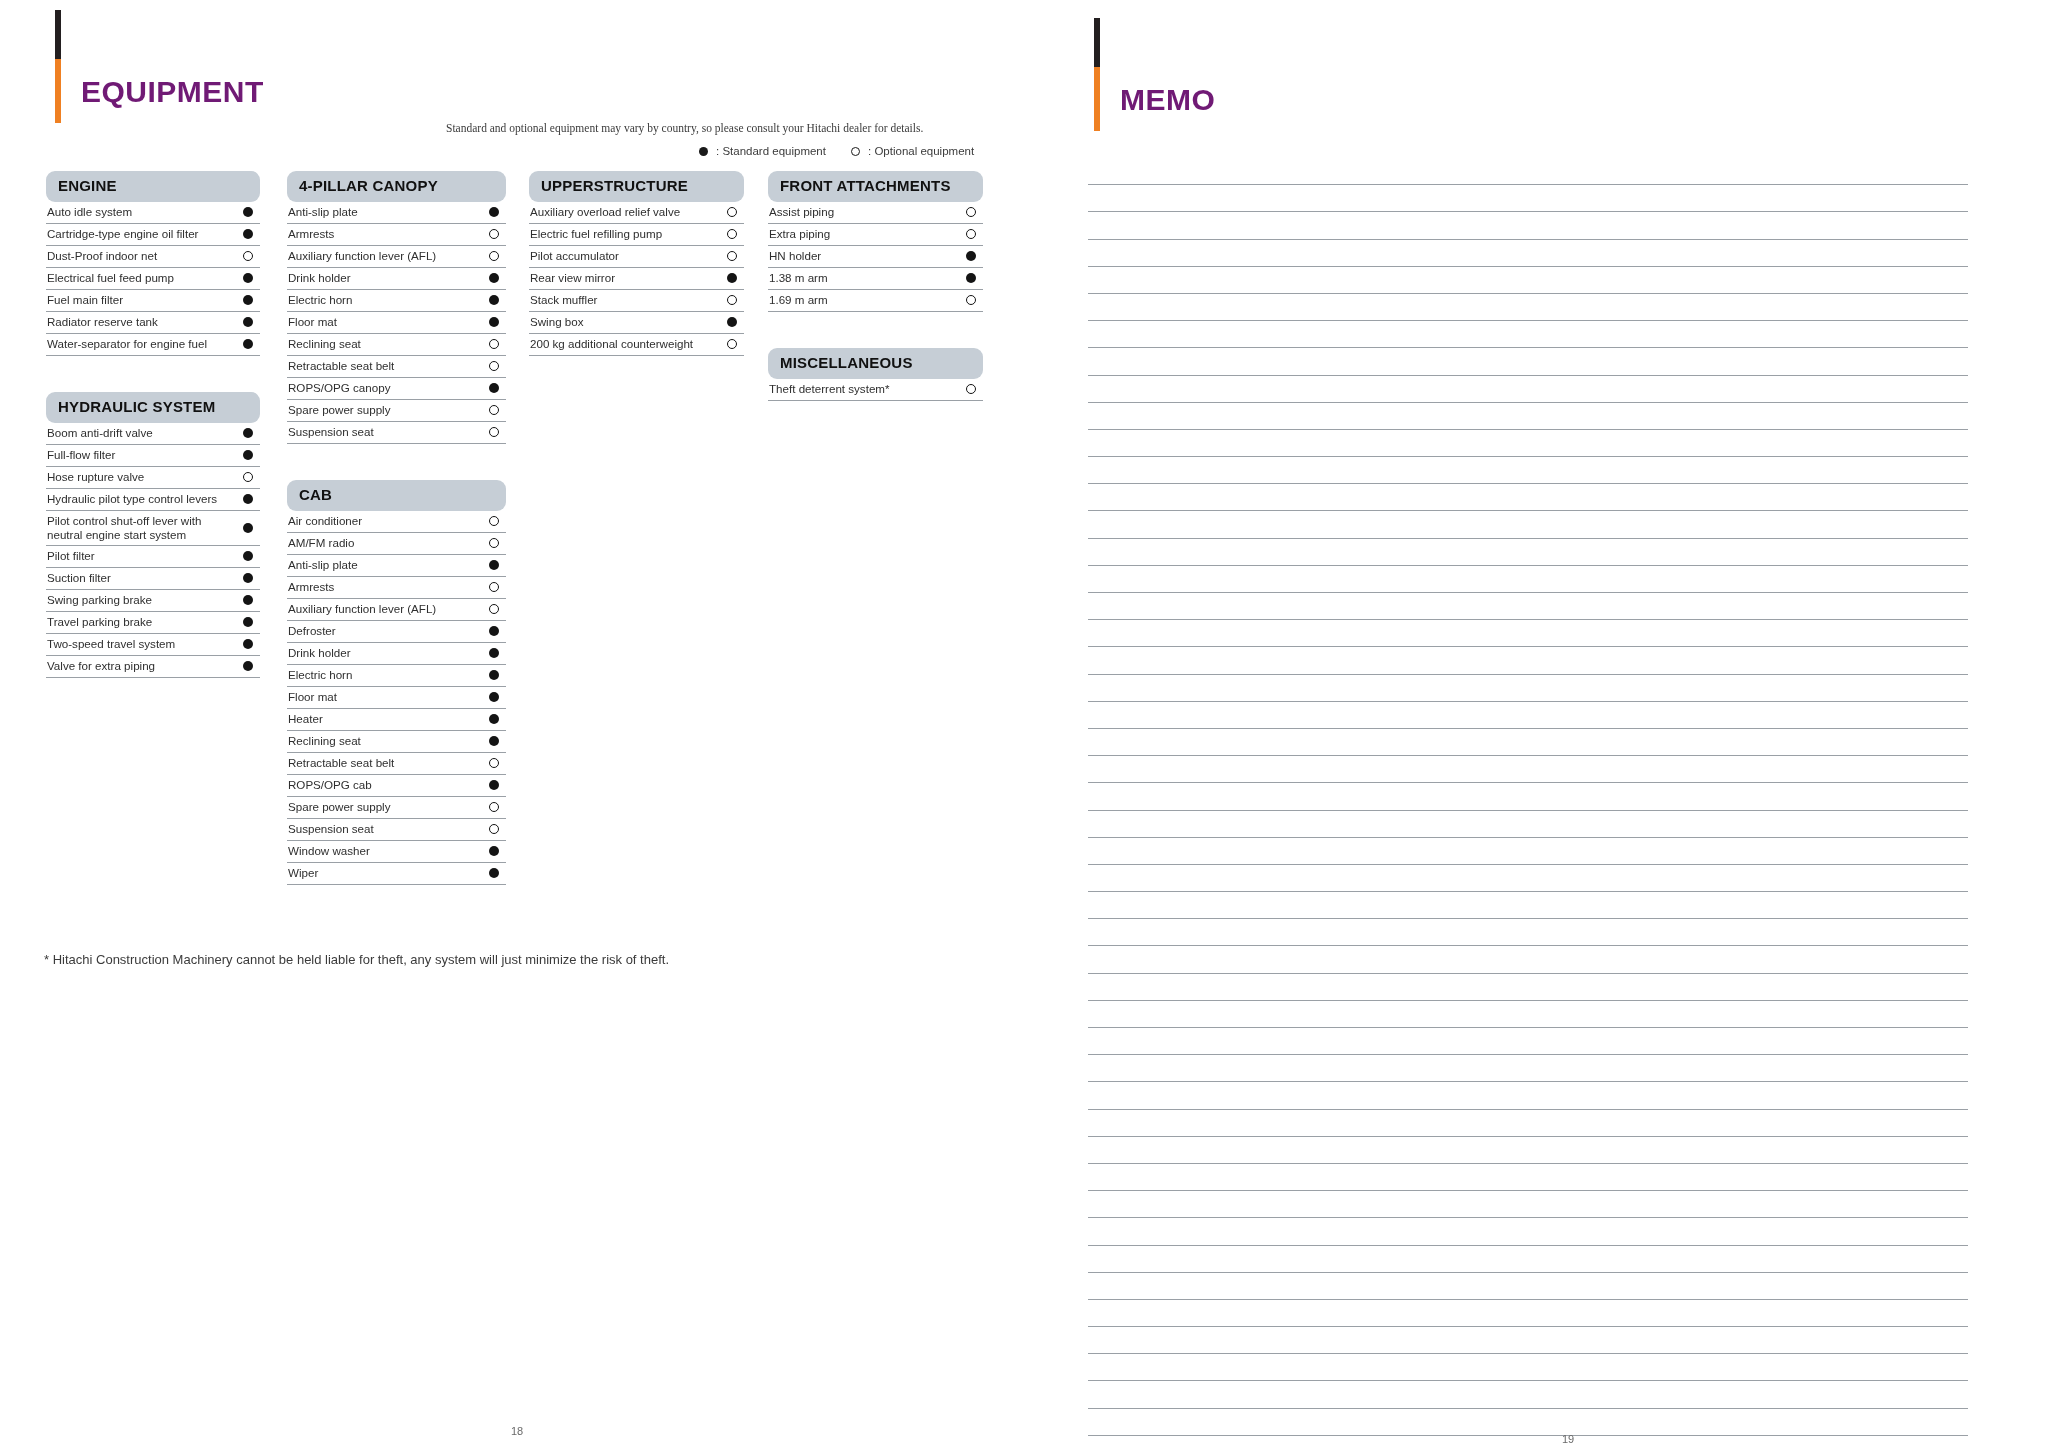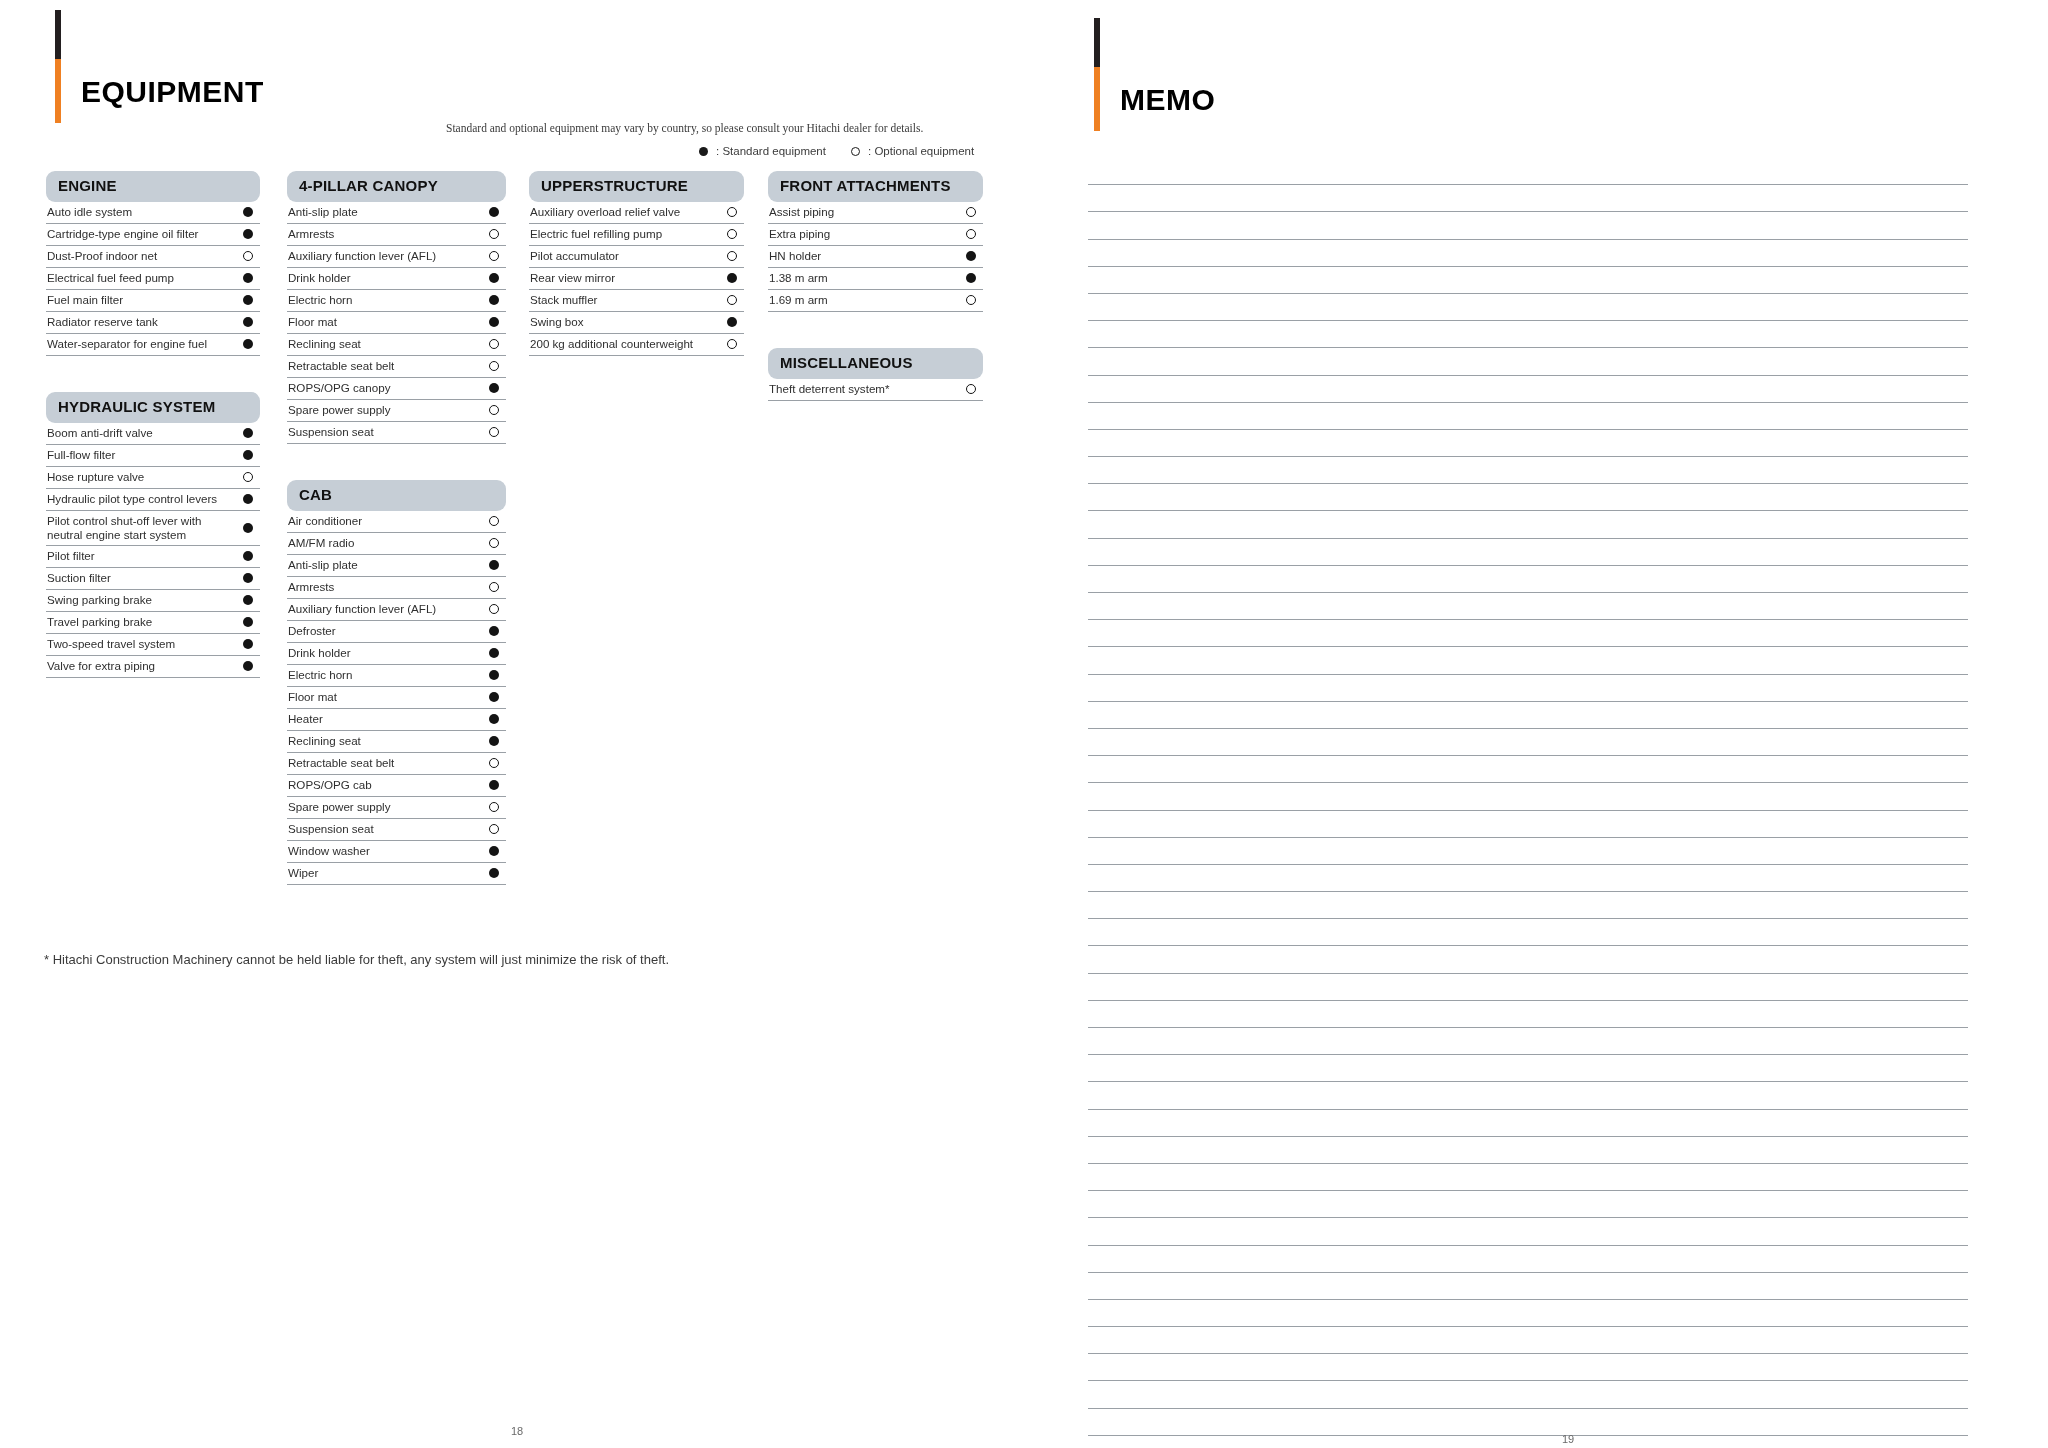--- a/index.html
+++ b/index.html
@@ -39,21 +39,21 @@
     position: absolute;
     width: 6px;
     top: 0;
     height: 113px;
     background: linear-gradient(to bottom, #231f20 0%, #231f20 43%, #ef8022 43%, #ef8022 100%);
   }
   .title-text {
     font-size: 30px;
     font-weight: bold;
     letter-spacing: 0.5px;
-    color: #000000;
+    color: #701a75;
     line-height: 1;
     font-family: "Liberation Sans", sans-serif;
   }
 
   
   .legend-note {
     position: absolute;
     font-size: 11.5px;
     color: #3b3b3b;
     white-space: nowrap;

